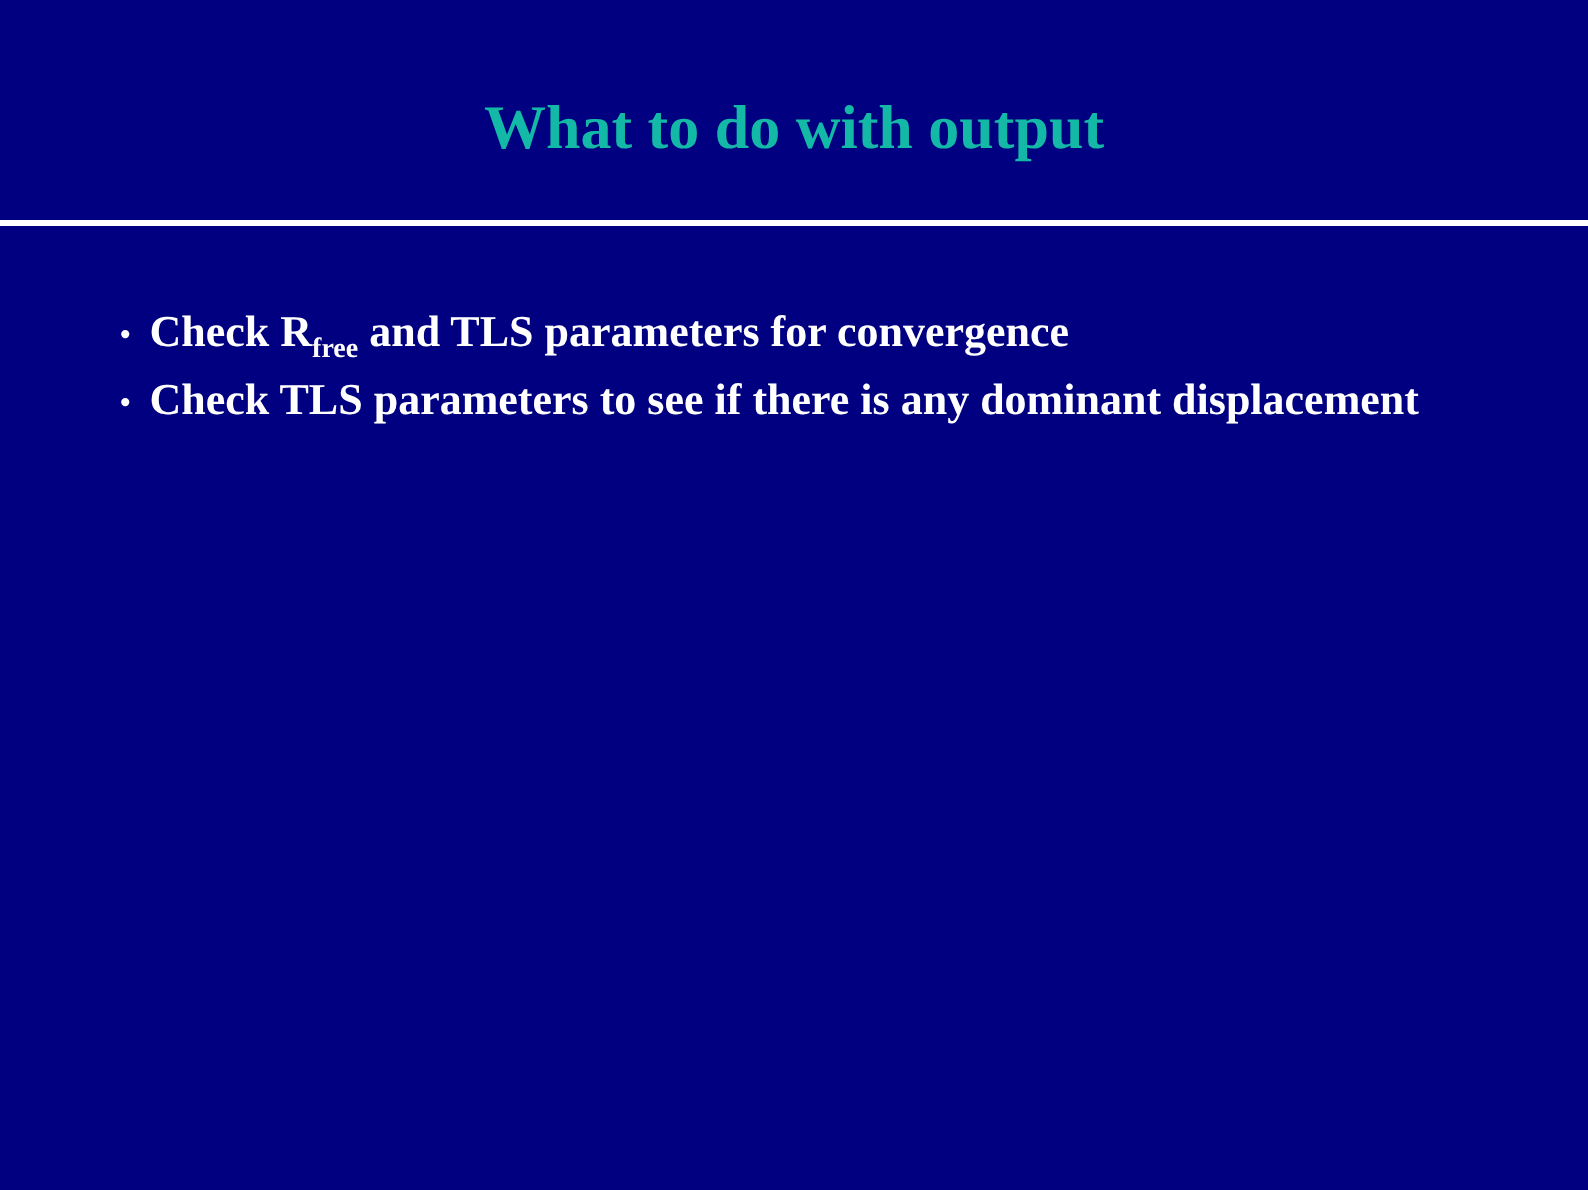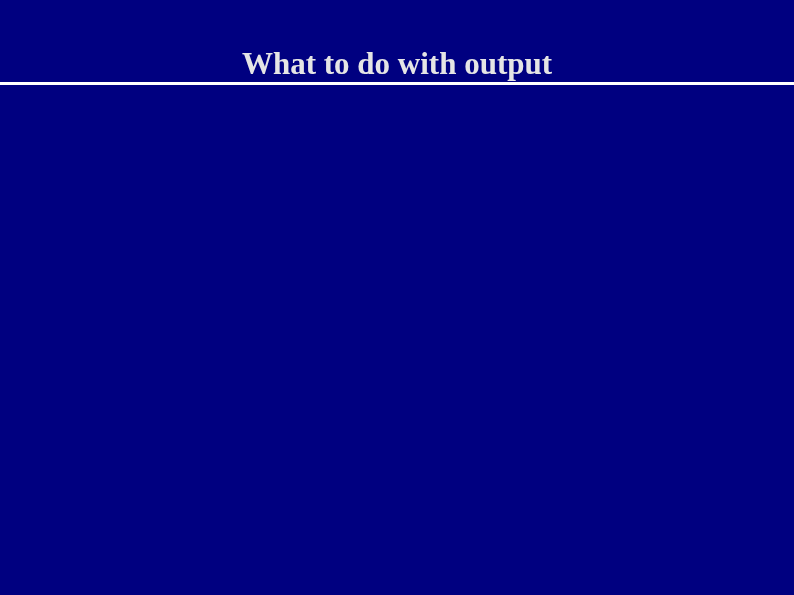--- a/index.html
+++ b/index.html
@@ -13,26 +13,26 @@
     background-color: #000080;
     font-family: "Times New Roman", Times, serif;
     overflow: hidden;
   }
   .slide {
     width: 100%;
     height: 100%;
     position: relative;
   }
   .title {
-    color: #e5e5e5;
+    color: #14b8a6;
     font-size: 31px;
     font-weight: bold;
     text-align: center;
     padding-top: 46px;
-    padding-bottom: 0;
+    padding-bottom: 28px;
   }
   .divider {
     border: none;
     border-top: 3px solid #ffffff;
     margin: 0;
   }
   .content {
     color: #ffffff;
     font-size: 22px;
     font-weight: bold;
@@ -53,16 +53,22 @@
     vertical-align: sub;
   }
 </style>
 </head>
 <body>
 
 <div class="slide">
   <div class="title">What to do with output</div>
   <hr class="divider">
   <div class="content">
-    <br>
-    <br>
+    <span class="bullet">
+      <span class="bullet-dot">•</span>
+      <span>Check R</span><span class="sub">free</span><span> and TLS parameters for convergence</span>
+    </span><br>
+    <span class="bullet">
+      <span class="bullet-dot">•</span>
+      <span>Check TLS parameters to see if there is any dominant displacement</span>
+    </span><br>
   </div>
 </div>
 
 </body></html>

